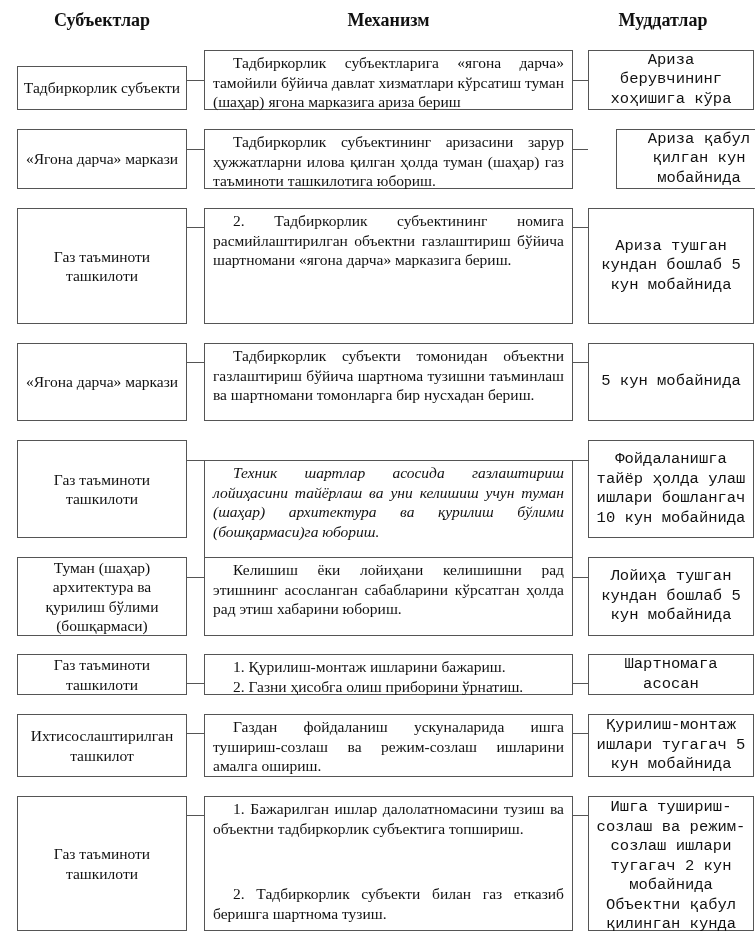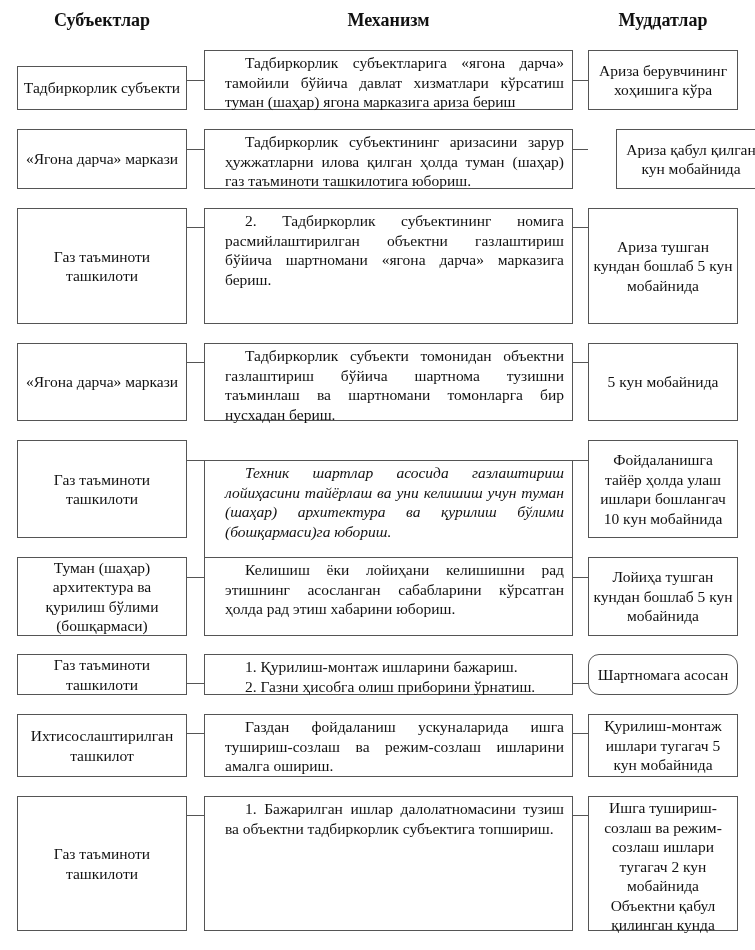--- a/index.html
+++ b/index.html
@@ -19,22 +19,22 @@
     .box {
       position: absolute; box-sizing: border-box;
       border: 1px solid #555555; background: #ffffff;
       font-size: 15.5px; line-height: 19.5px;
     }
     .box.subj, .box.term {
       display: flex; align-items: center; justify-content: center;
       text-align: center; padding: 1px 4px;
     }
     .box.subj { left: 17px; width: 170px; }
-    .box.mech { left: 204px; width: 369px; padding: 2px 8px 2px 20px; text-align: justify; }
-    .box.term { left: 588px; width: 150px; }
+    .box.mech { left: 204px; width: 369px; padding: 2px 8px 2px 8px; text-align: justify; }
+    .box.term { left: 588px; width: 166px; font-family: Liberation Mono, monospace; }
     .box.term.top { align-items: flex-start; }
     .mech p { margin: 0; text-indent: 20px; text-align: justify; text-align-last: left; }
     .mech p.gap { margin-top: 46px; }
     .conn {
       position: absolute; height: 0; border-top: 1.5px solid #555555;
     }
     .conn.l { left: 187px; width: 17px; }
     .conn.r { left: 573px; width: 15px; }
     .stack { display: block; }
   </style>
@@ -132,21 +132,21 @@
 <div>
   <div class="box subj" style="top:654px;height:41px;">
       <span>Газ таъминоти ташкилоти</span>
     </div>
   <div class="conn l" style="top:683px;"></div>
   <div class="box mech" style="top:654px;height:41px;text-align:left;">
     <p style="text-align:left;">1. Қурилиш-монтаж ишларини бажариш.</p>
     <p style="text-align:left;">2. Газни ҳисобга олиш приборини ўрнатиш.</p>
   </div>
   <div class="conn r" style="top:683px;"></div>
-  <div class="box term" style="top:654px;height:41px;border-radius:11px;">
+  <div class="box term" style="top:654px;height:41px;">
       <span>Шартномага асосан</span>
     </div>
 </div>
 
 <div>
   <div class="box subj" style="top:714px;height:63px;">
       <span>Ихтисослаштирилган ташкилот</span>
     </div>
   <div class="conn l" style="top:733px;"></div>
   <div class="box mech" style="top:714px;height:63px;">
@@ -158,19 +158,20 @@
     </div>
 </div>
 
 <div>
   <div class="box subj" style="top:796px;height:135px;">
       <span>Газ таъминоти ташкилоти</span>
     </div>
   <div class="conn l" style="top:815px;"></div>
   <div class="box mech" style="top:796px;height:135px;">
     <p>1. Бажарилган ишлар далолатномасини тузиш ва объектни тадбиркорлик субъектига топшириш.</p>
+    <p class="gap">2. Тадбиркорлик субъекти билан газ етказиб беришга шартнома тузиш.</p>
   </div>
   <div class="conn r" style="top:815px;"></div>
   <div class="box term top" style="top:796px;height:135px;flex-direction:column;justify-content:flex-start;">
     <span class="stack">Ишга тушириш-созлаш ва режим-созлаш ишлари тугагач 2 кун мобайнида</span>
     <span class="stack">Объектни қабул қилинган кунда</span>
   </div>
 </div>
 
 </body></html>

